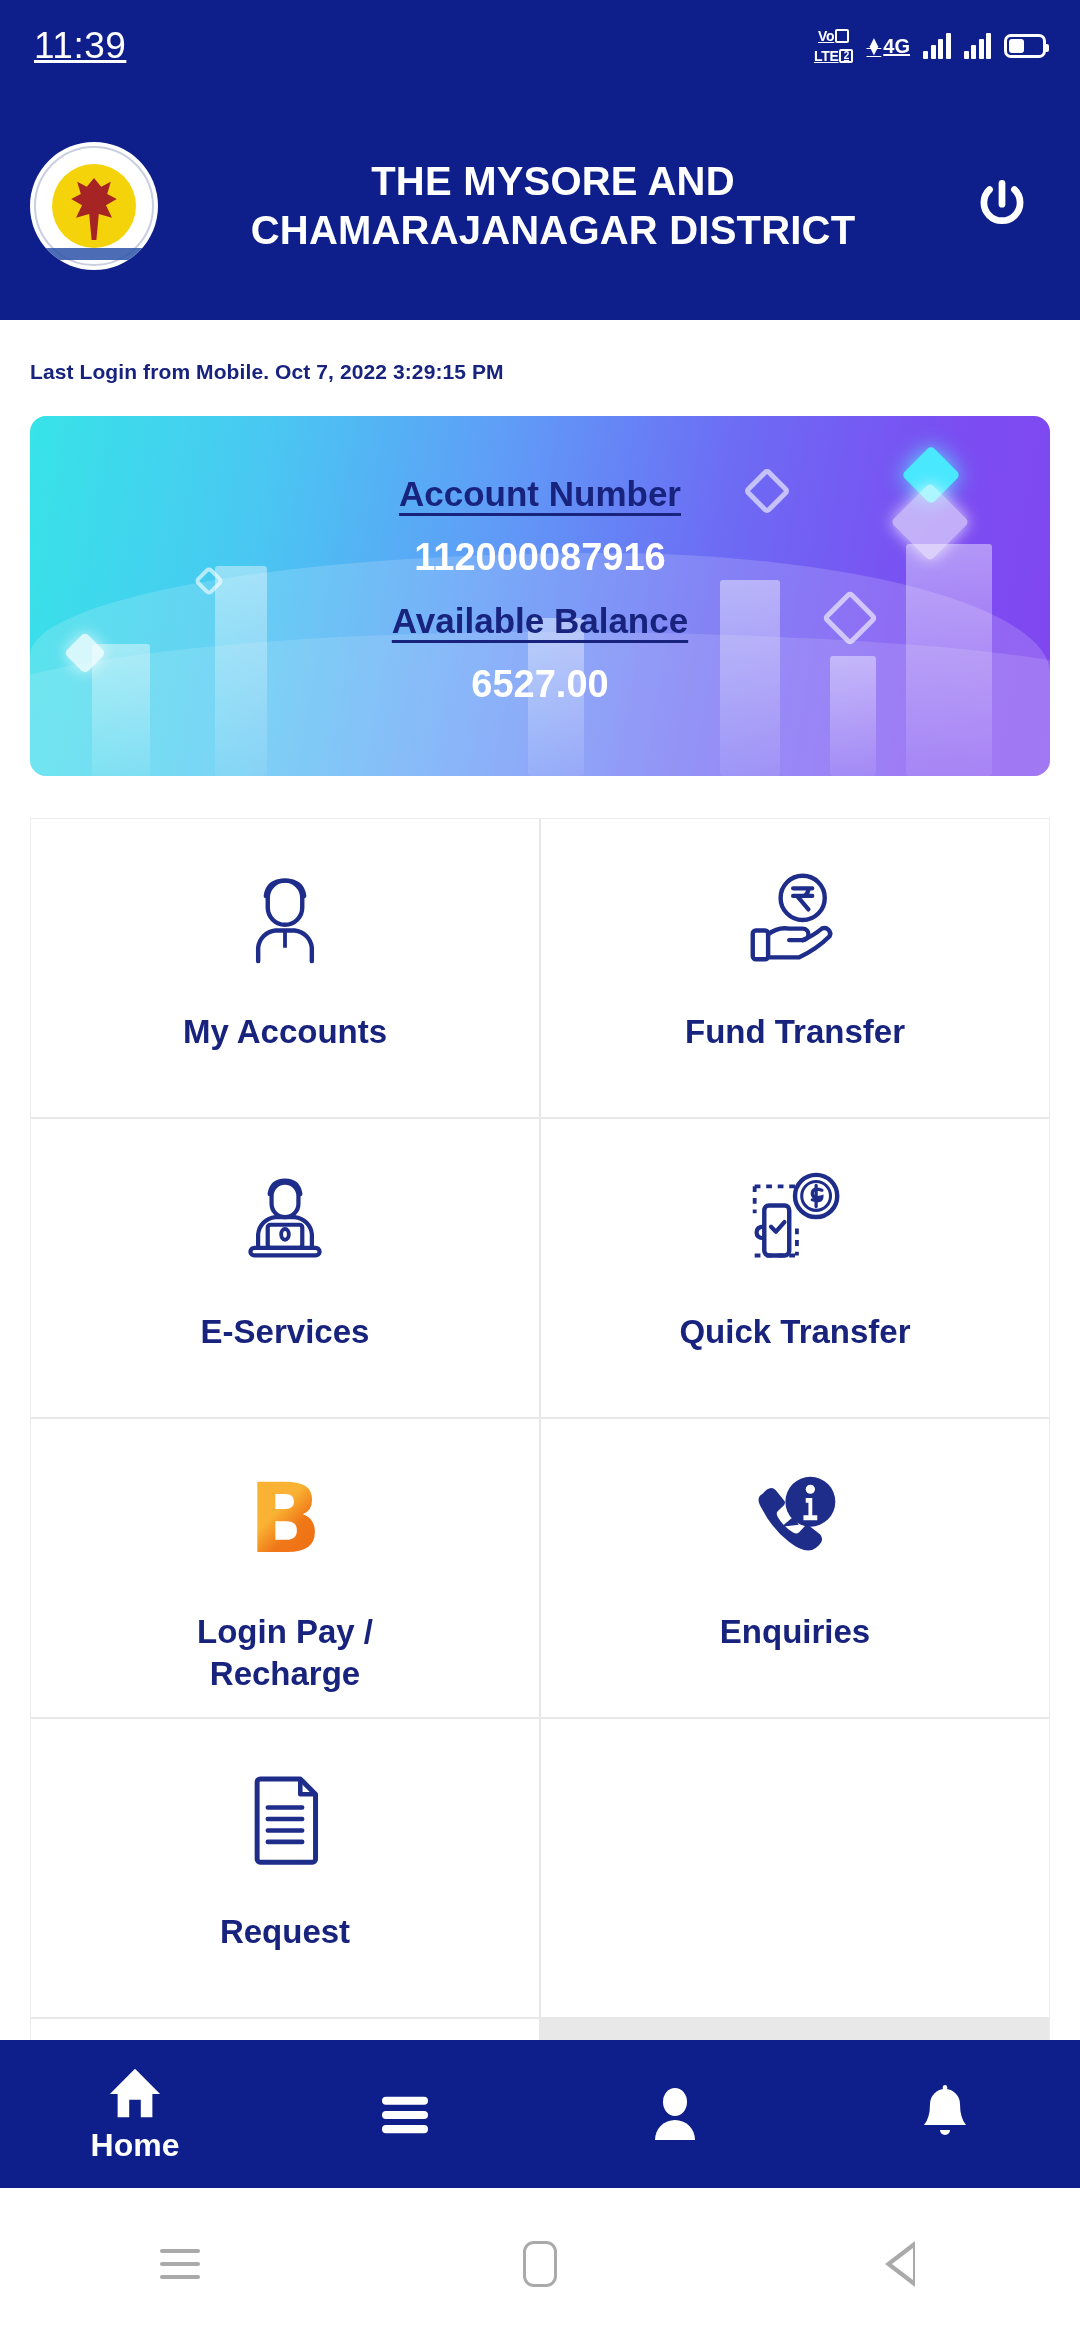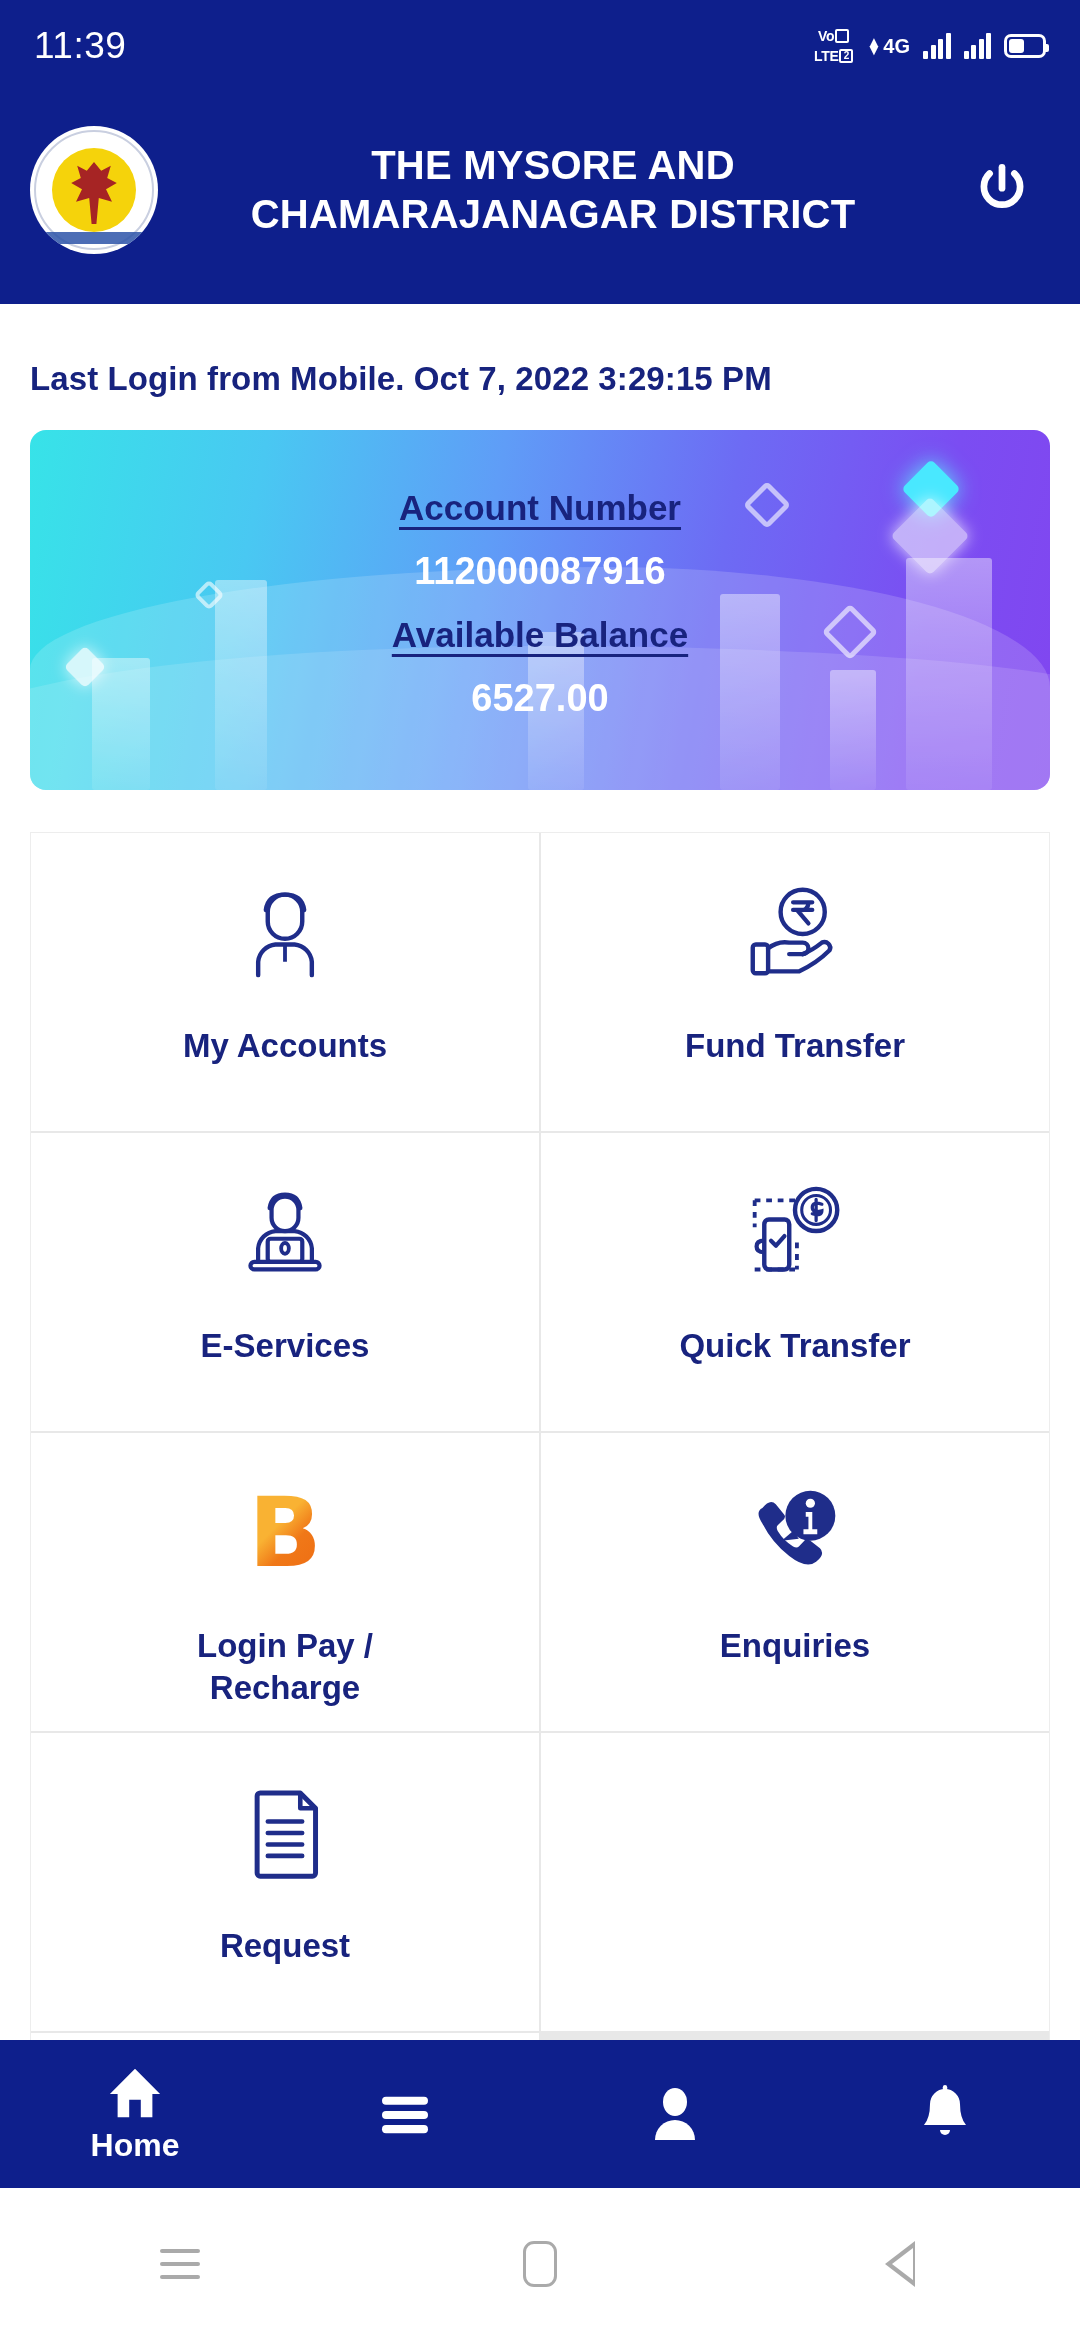--- a/index.html
+++ b/index.html
@@ -10,20 +10,21 @@
     overflow:hidden;
   }
   .phone { position:relative; width:1080px; height:2340px; background:#ffffff; }
 
   
   .statusbar {
     position:absolute; top:0; left:0; width:1080px; height:92px;
     background:#0E1F8C; color:#ffffff;
     display:flex; align-items:center; justify-content:space-between;
     padding:4px 34px;
+    text-decoration:underline;
   }
   .status-clock { font-size:37px; font-weight:400; letter-spacing:.5px; }
   .status-right { display:flex; align-items:center; gap:13px; }
   .volte {
     display:flex; flex-direction:column; align-items:center;
     font-size:14px; font-weight:700; line-height:1.02; letter-spacing:-.3px;gap:6px;
   }
   .volte .r1, .volte .r2 { display:flex; align-items:center; gap:1px; }
   .sim-box {
     border:2px solid #fff; border-radius:2px; width:14px; height:14px;
@@ -41,21 +42,21 @@
     position:relative; display:flex; align-items:center; padding:2px;
   }
   .battery::after {
     content:""; position:absolute; right:-6px; top:7px;
     width:4px; height:8px; background:#fff; border-radius:0 2px 2px 0;
   }
   .battery b { display:block; height:100%; width:46%; background:#fff; border-radius:3px; }
 
   
   .appbar {
-    position:absolute; top:76px; left:0; width:1080px; height:228px;
+    position:absolute; top:92px; left:0; width:1080px; height:228px;
     background:#0E1F8C;
     display:flex; align-items:center; padding:0 30px;
   }
   .logo {
     width:128px; height:128px; border-radius:50%; background:#ffffff;
     position:relative; flex:0 0 128px; overflow:hidden;
     display:flex; align-items:center; justify-content:center;
   }
   .logo .ring { position:absolute; inset:4px; border-radius:50%; border:2px solid #c9cfe0; }
   .logo .inner {
@@ -76,21 +77,21 @@
     font-size:40px; font-weight:700; line-height:1.23; letter-spacing:.2px;
     padding:0 6px 0 0;
   }
   .power-btn {
     width:96px; flex:0 0 96px; display:flex; align-items:center; justify-content:center;
   }
 
   
   .content { position:absolute; top:320px; left:0; width:1080px; bottom:300px; background:#fff; }
   .last-login {
-    color:#17237E; font-size:33px; font-weight:700;
+    color:#17237E; font-size:21px; font-weight:700;
     padding:40px 0 0 30px; letter-spacing:.1px;
   }
 
   
   .balance-card {
     margin:32px 30px 4px 30px; height:360px; border-radius:16px;
     position:relative; overflow:hidden;
     background:linear-gradient(100deg,#37E3E8 0%,#49C8F2 22%,#5F9DF7 44%,#6D6BF4 66%,#7B4DF2 86%,#8146F0 100%);
   }
   .wave {

